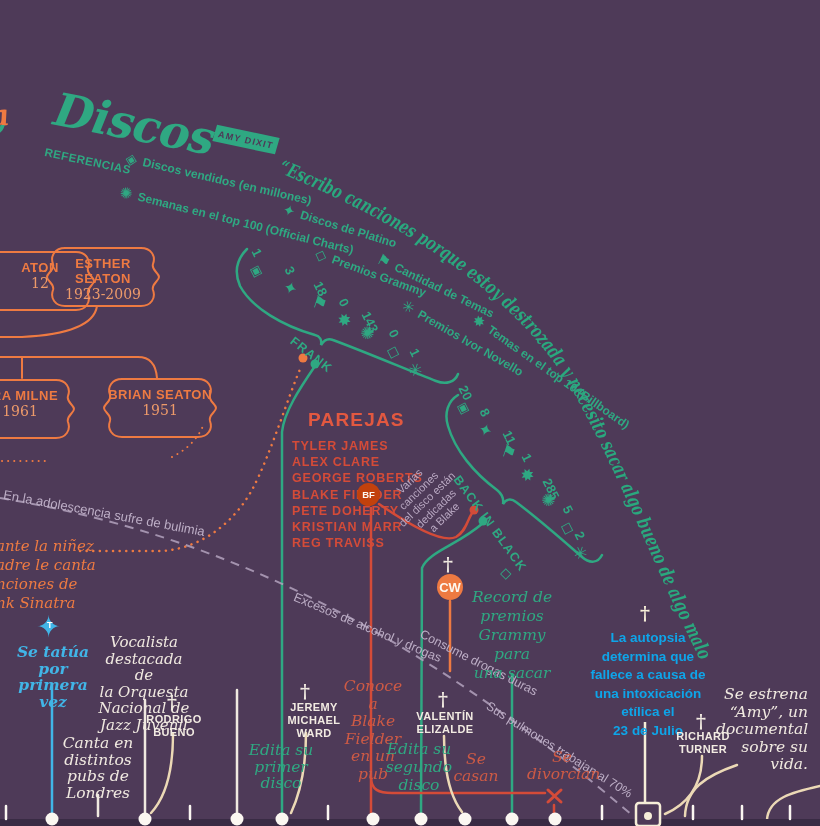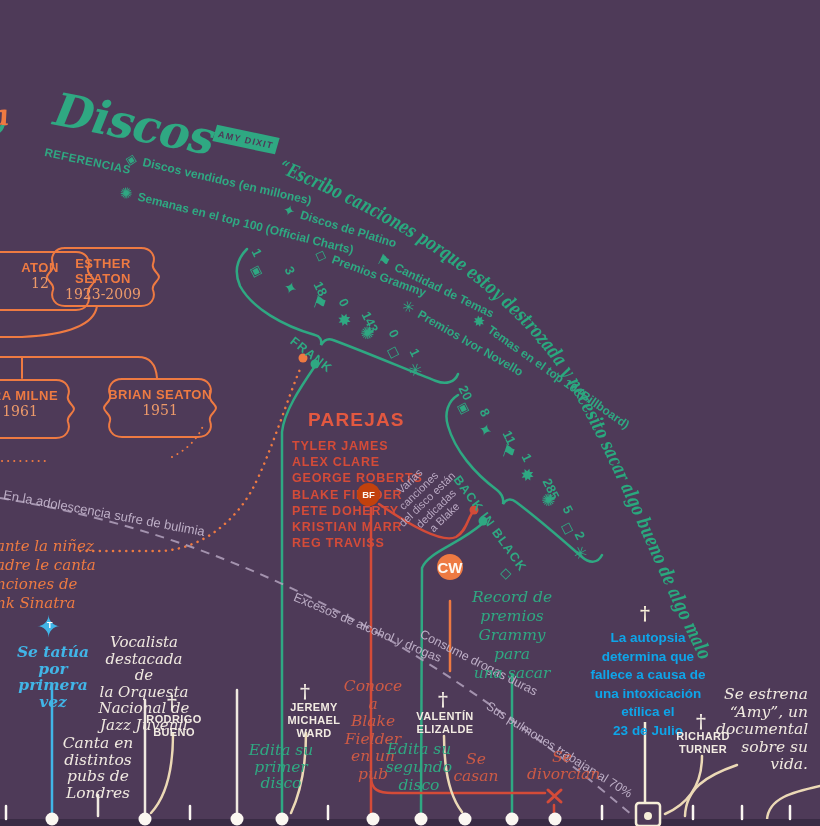--- a/index.html
+++ b/index.html
@@ -278,21 +278,21 @@
     <div>REG TRAVISS</div>
   </div>
   <div class="abs seal" style="left:357px;top:483px;width:23px;height:23px;background:#c2410c;font-size:9.5px;">BF</div>
   <div class="abs ev ml ctr lav" style="left:383px;top:468px;width:88px;font-size:11px;line-height:12.5px;transform:rotate(-44deg);font-style:normal;font-family:'Liberation Sans',sans-serif;">Varias
 canciones
 del disco están
 dedicadas
 a Blake</div>
 
   <div class="abs cross orange" style="left:443px;top:553px;">†</div>
-  <div class="abs seal" style="left:437px;top:554px;width:26px;height:26px;background:#ee7a42;font-size:15px;">CW</div>
+  <div class="abs seal" style="left:437px;top:574px;width:26px;height:26px;background:#ee7a42;font-size:13px;">CW</div>
 
   <div class="abs" style="left:36px;top:612px;width:32px;height:32px;">
     <span class="blue" style="font-size:30px;line-height:30px;">✦</span>
     <span style="position:absolute;left:11px;top:8px;color:#fff;font-size:9px;font-weight:bold;">T</span>
   </div>
 
   <div class="abs ev ml ctr blue" style="left:8px;top:644px;width:90px;font-weight:bold;">Se tatúa por
 primera vez</div>
   <div class="abs ev ml ctr" style="left:56px;top:735px;width:84px;">Canta en
 distintos

